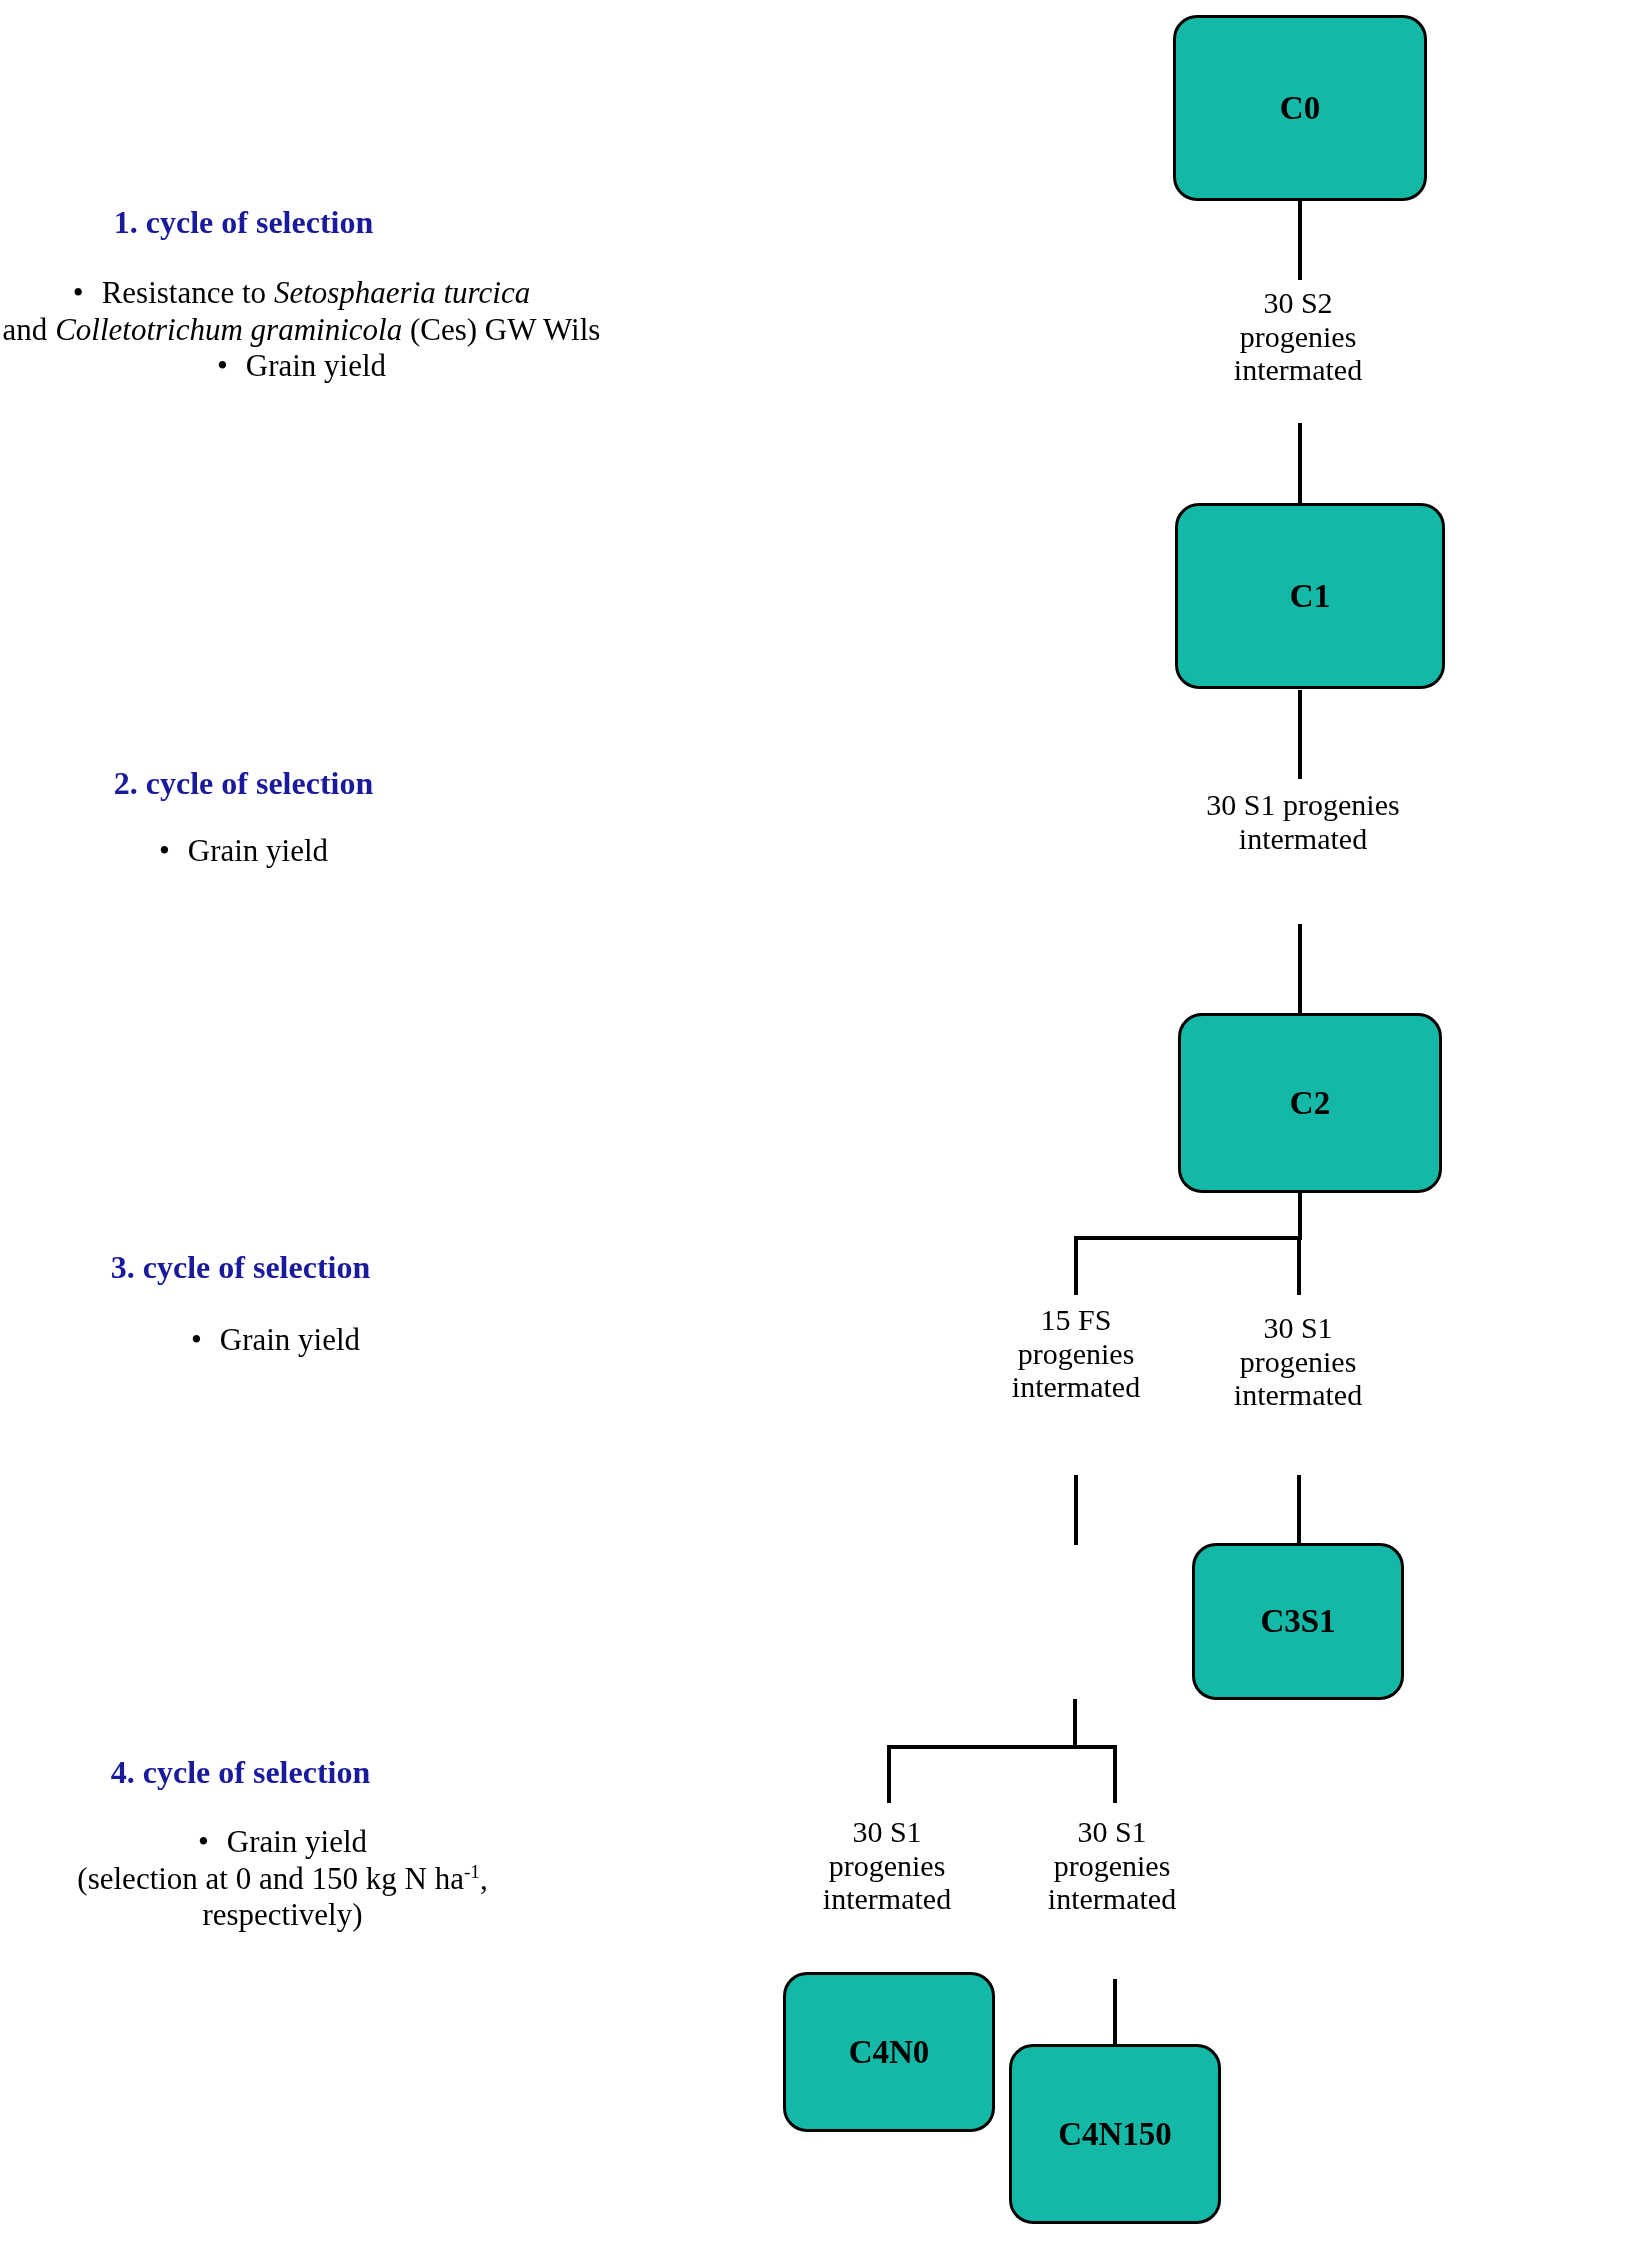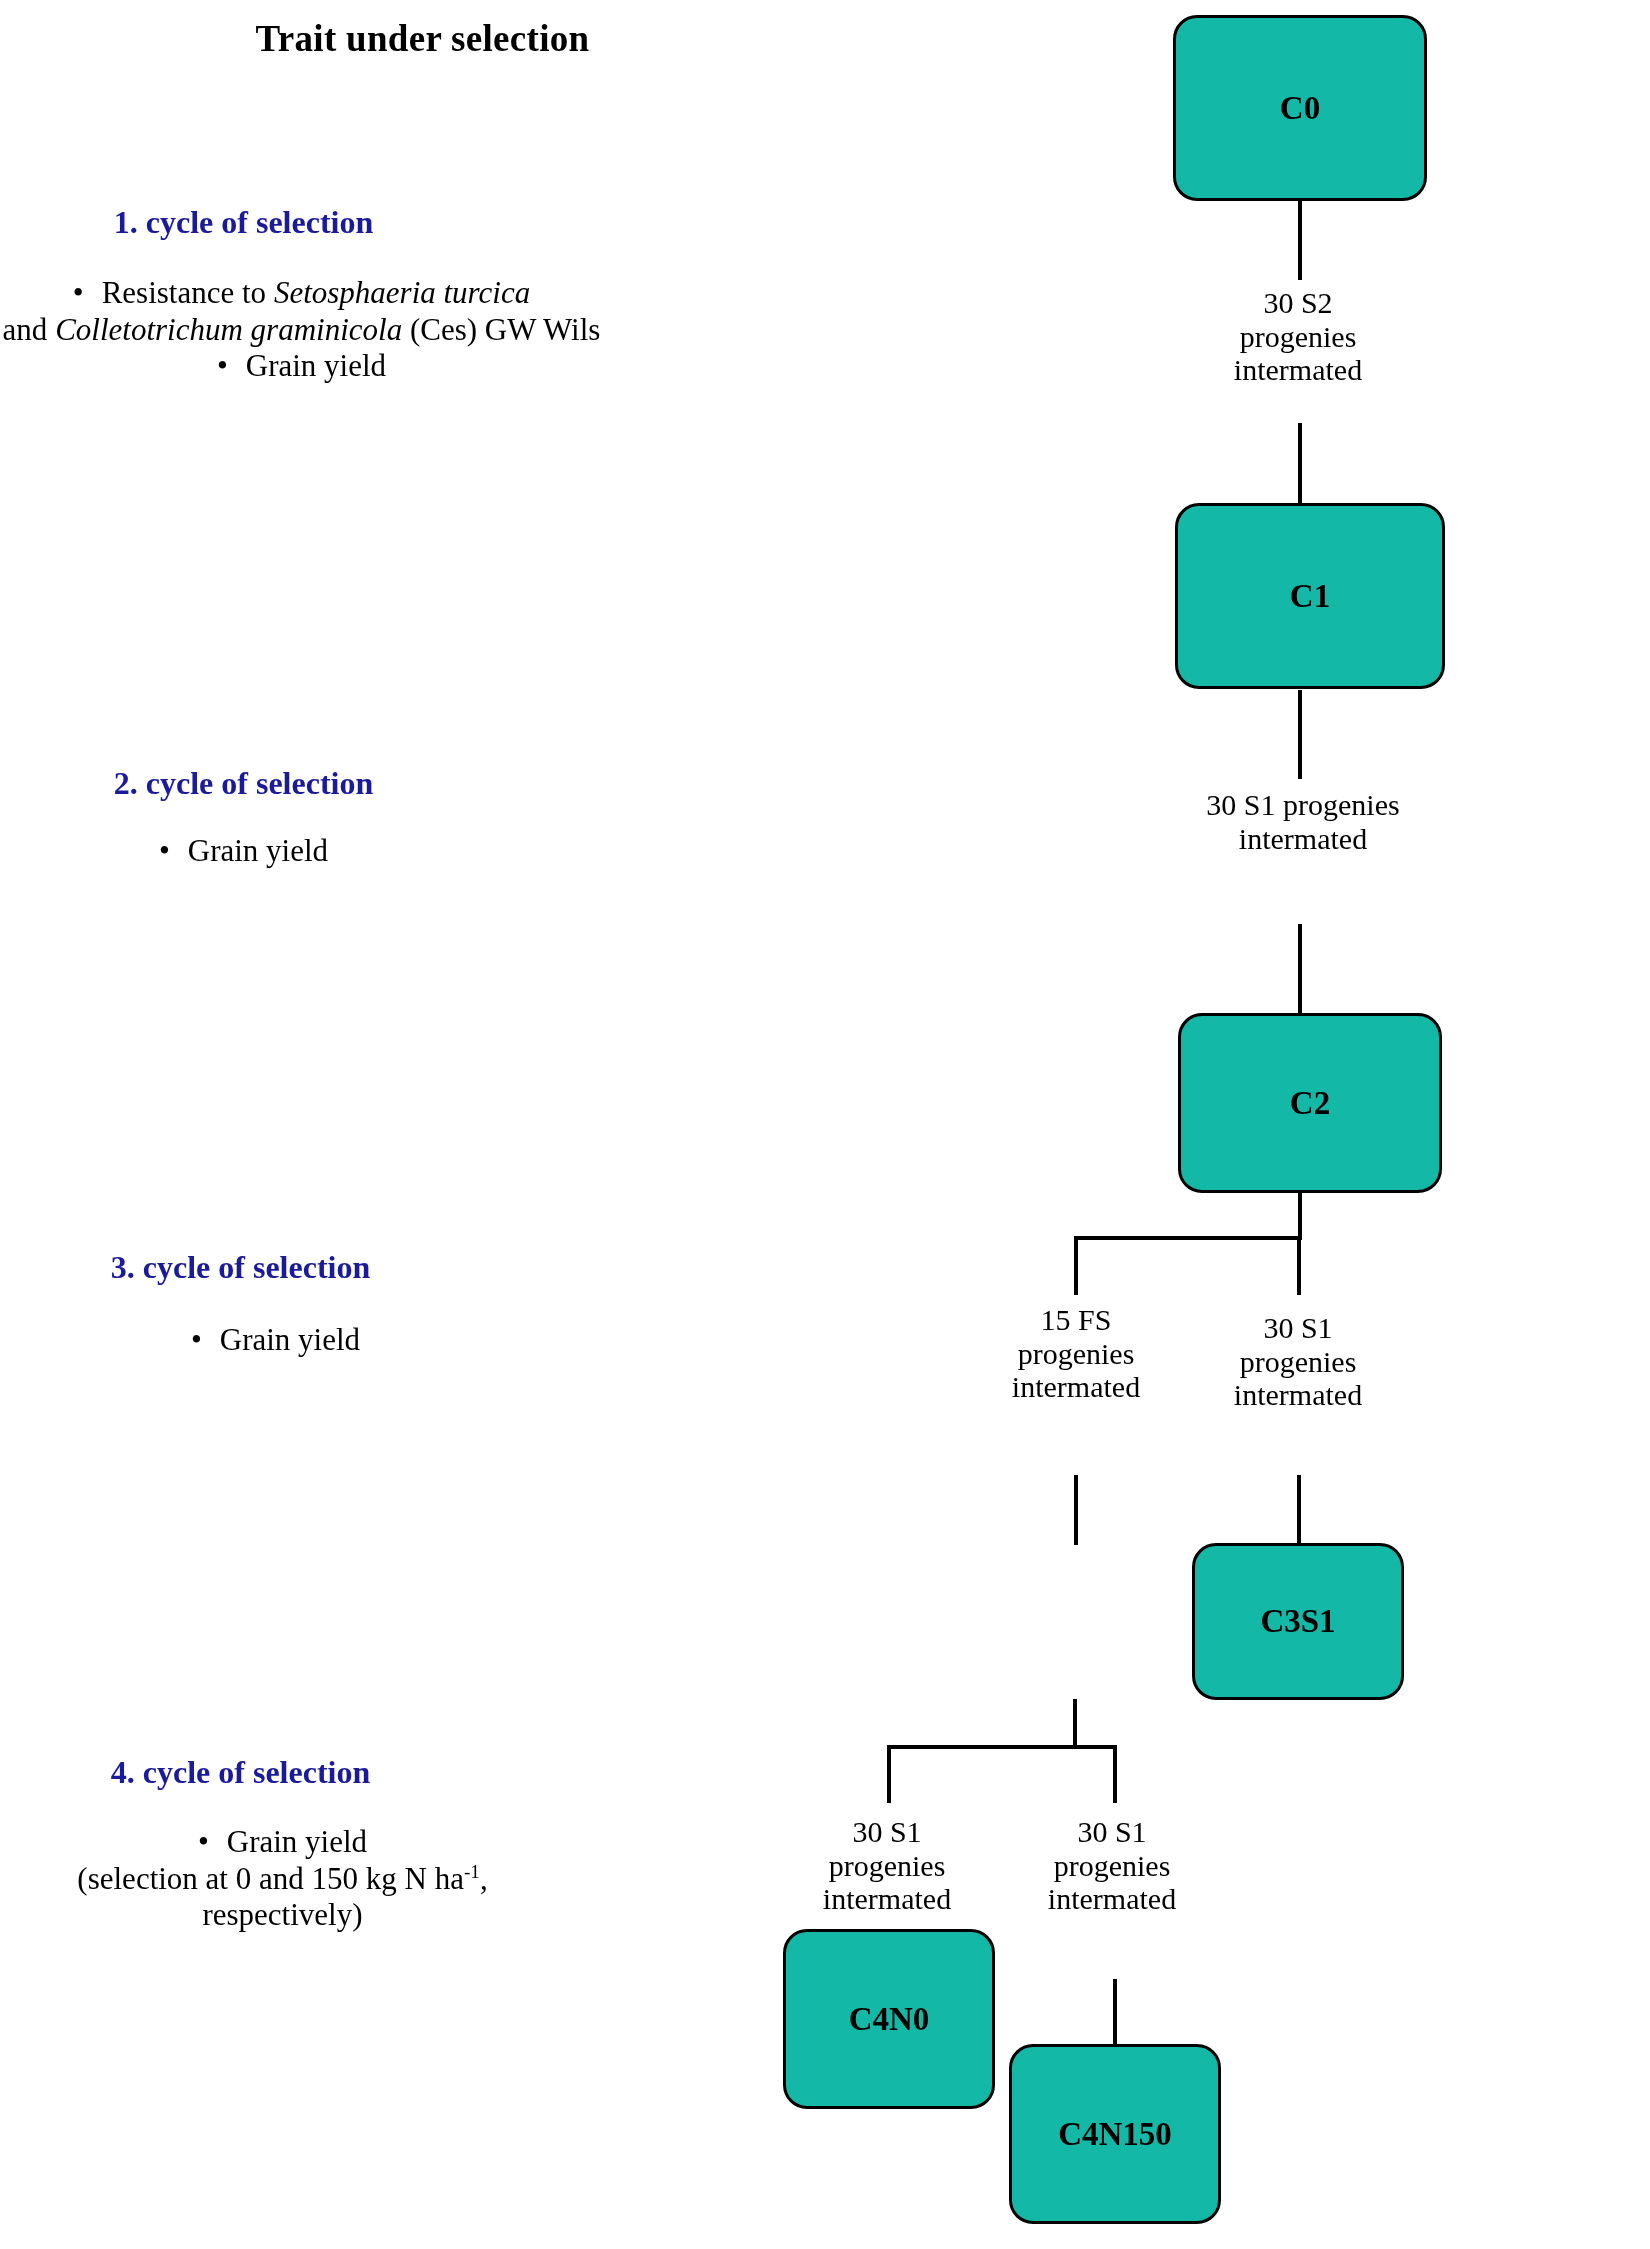--- a/index.html
+++ b/index.html
@@ -89,21 +89,20 @@
     font-size: 30px;
     line-height: 1.12;
     white-space: pre-line;
   }
 </style>
 </head>
 <body>
 
 <div id="page">
 
-  <div class="abs page-title">Trait under selection</div>
 
   <div class="abs cycle-heading" style="left:-21px; top:206px;">1. cycle of selection</div>
 
   <div class="abs cycle-body" style="left:-148px; top:275px;">
     <div class="bullet-line"><span class="bdot">•</span><span class="gap"></span><span>Resistance to <span class="it">Setosphaeria turcica</span></span></div>
     <div class="bullet-line"><span>and <span class="it">Colletotrichum graminicola</span> (Ces) GW Wils</span></div>
     <div class="bullet-line"><span class="bdot">•</span><span class="gap"></span><span>Grain yield</span></div>
   </div>
 
   <div class="abs cycle-heading" style="left:-21px; top:767px;">2. cycle of selection</div>
@@ -168,17 +167,17 @@
   <div class="edge-label" style="left:755px; top:1815px; width:264px;">30 S1
 progenies
 intermated</div>
   <div class="edge-label" style="left:980px; top:1815px; width:264px;">30 S1
 progenies
 intermated</div>
 
   <div class="vline" style="left:887px; top:1979px; height:68px;"></div>
   <div class="vline" style="left:1113px; top:1979px; height:68px;"></div>
 
-  <div class="node" style="left:783px; top:1929px; width:212px; height:180px;">C4N0</div>
+  <div class="node" style="left:783px; top:1972px; width:212px; height:160px;">C4N0</div>
   <div class="node" style="left:1009px; top:2044px; width:212px; height:180px;border-radius:24px;">C4N150</div>
 
 </div>
 
 
 </body></html>

